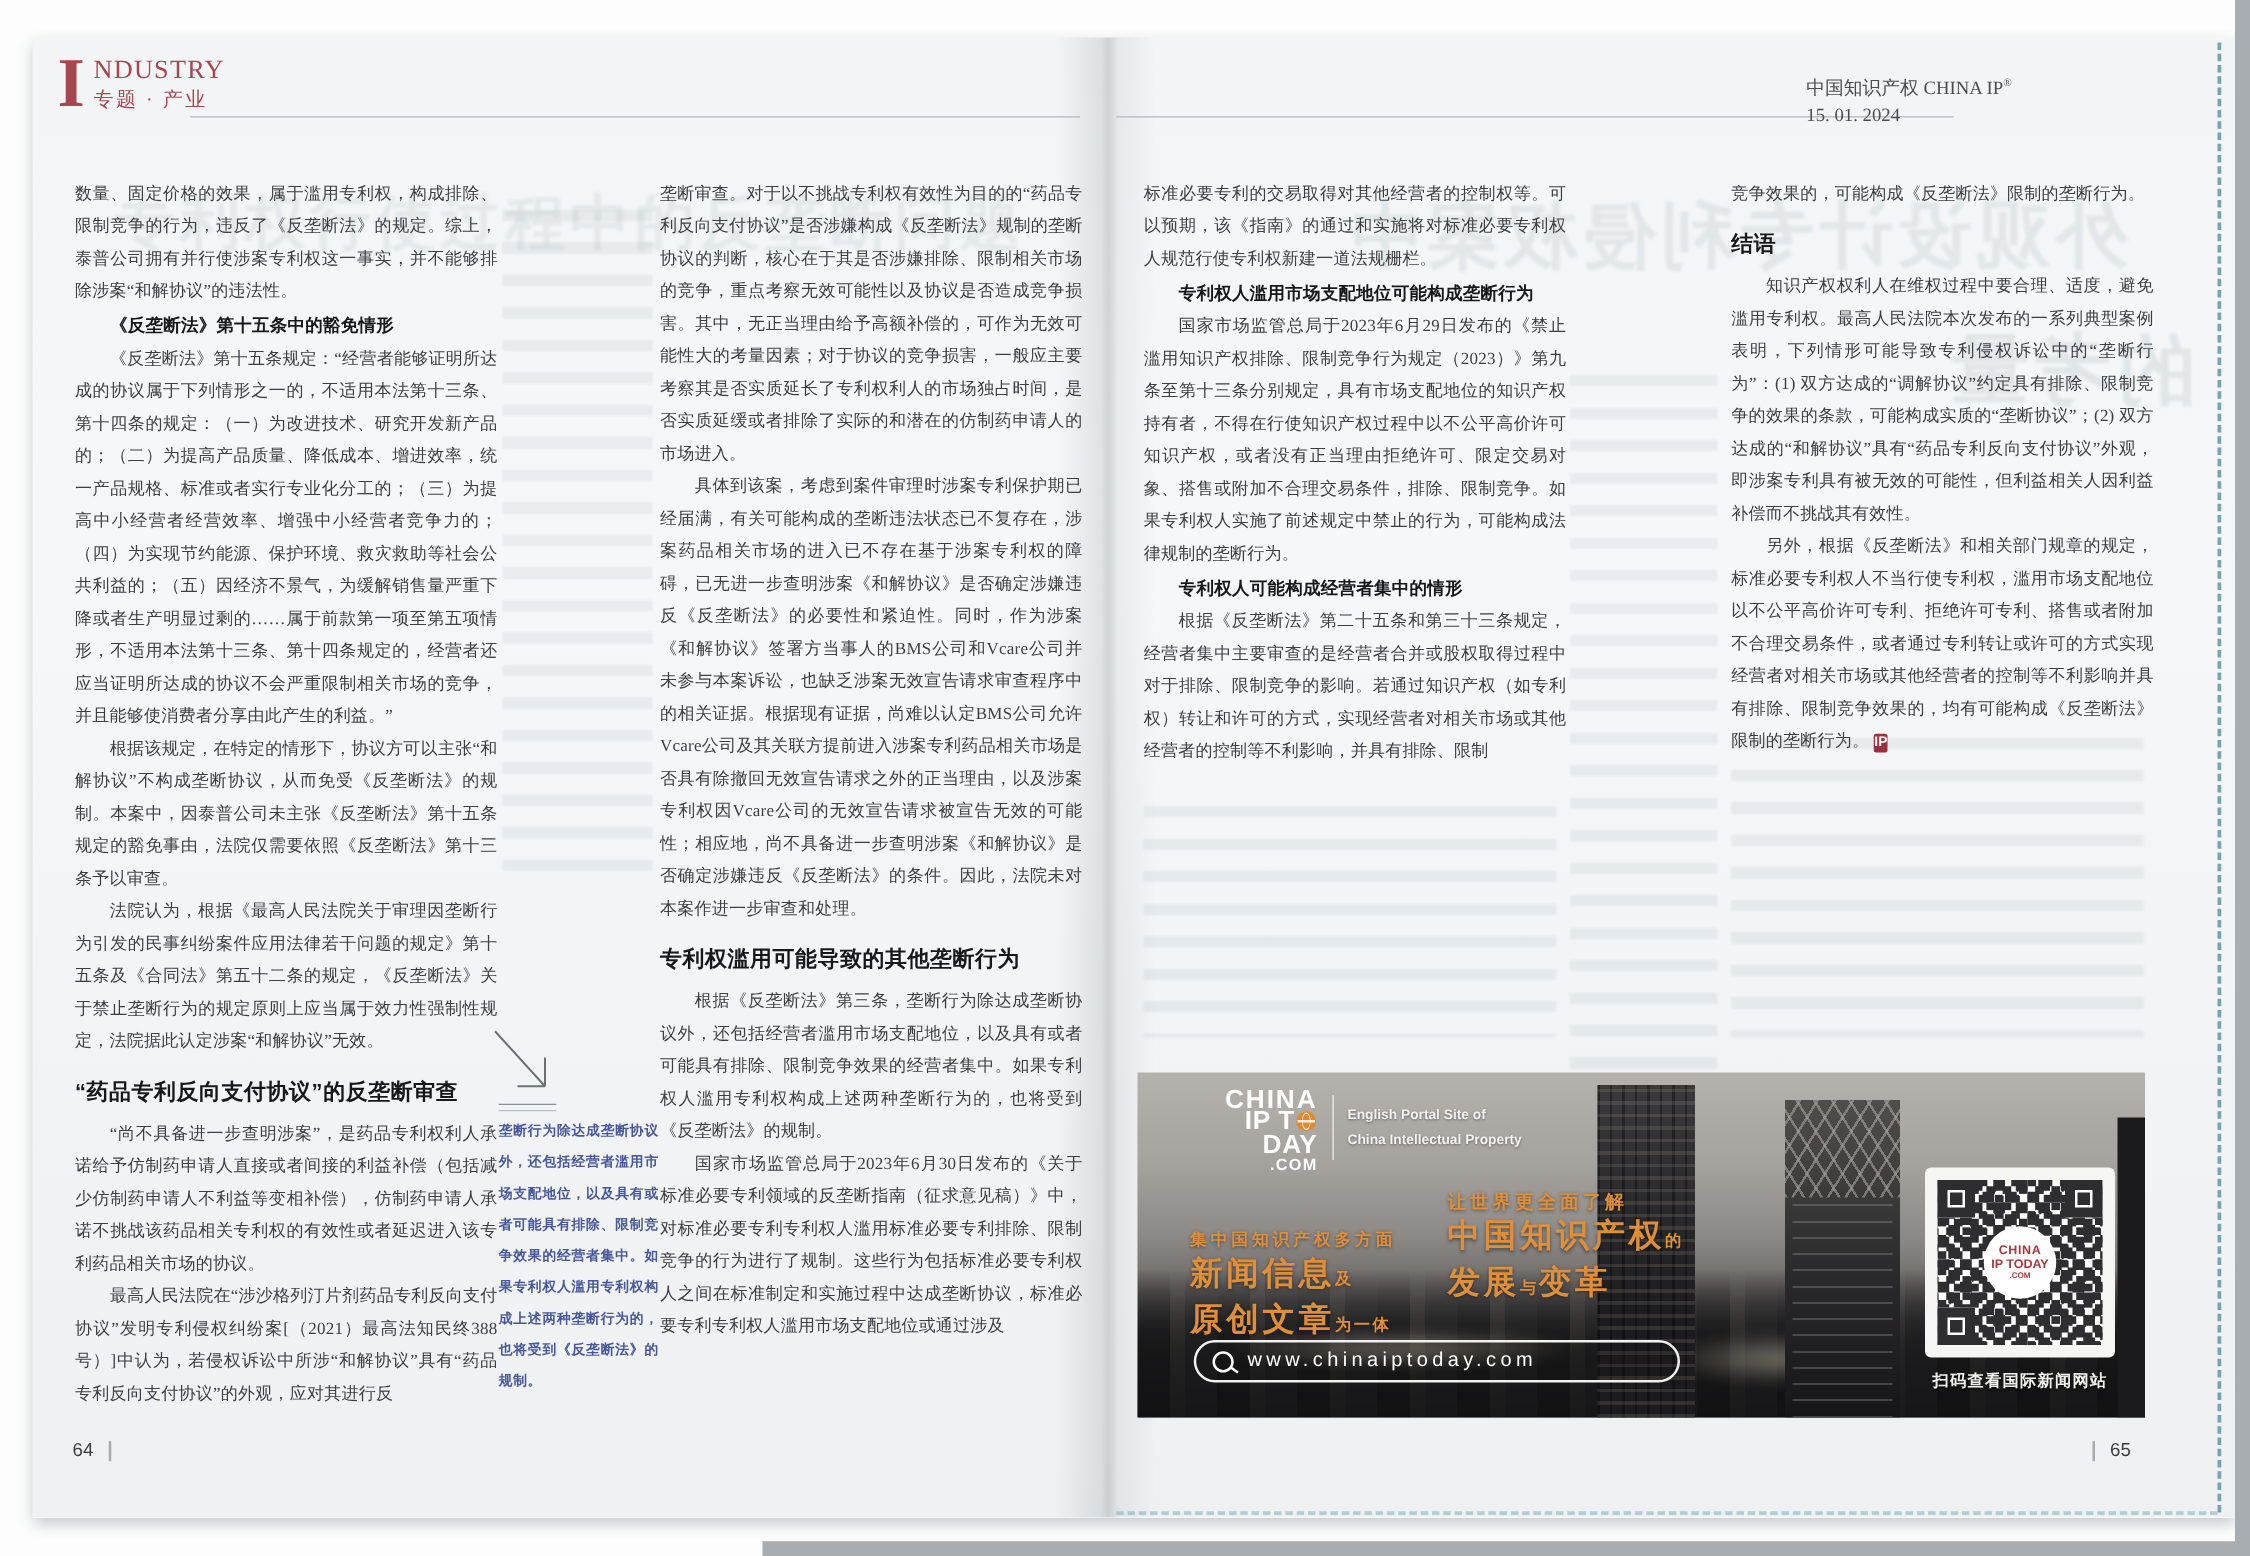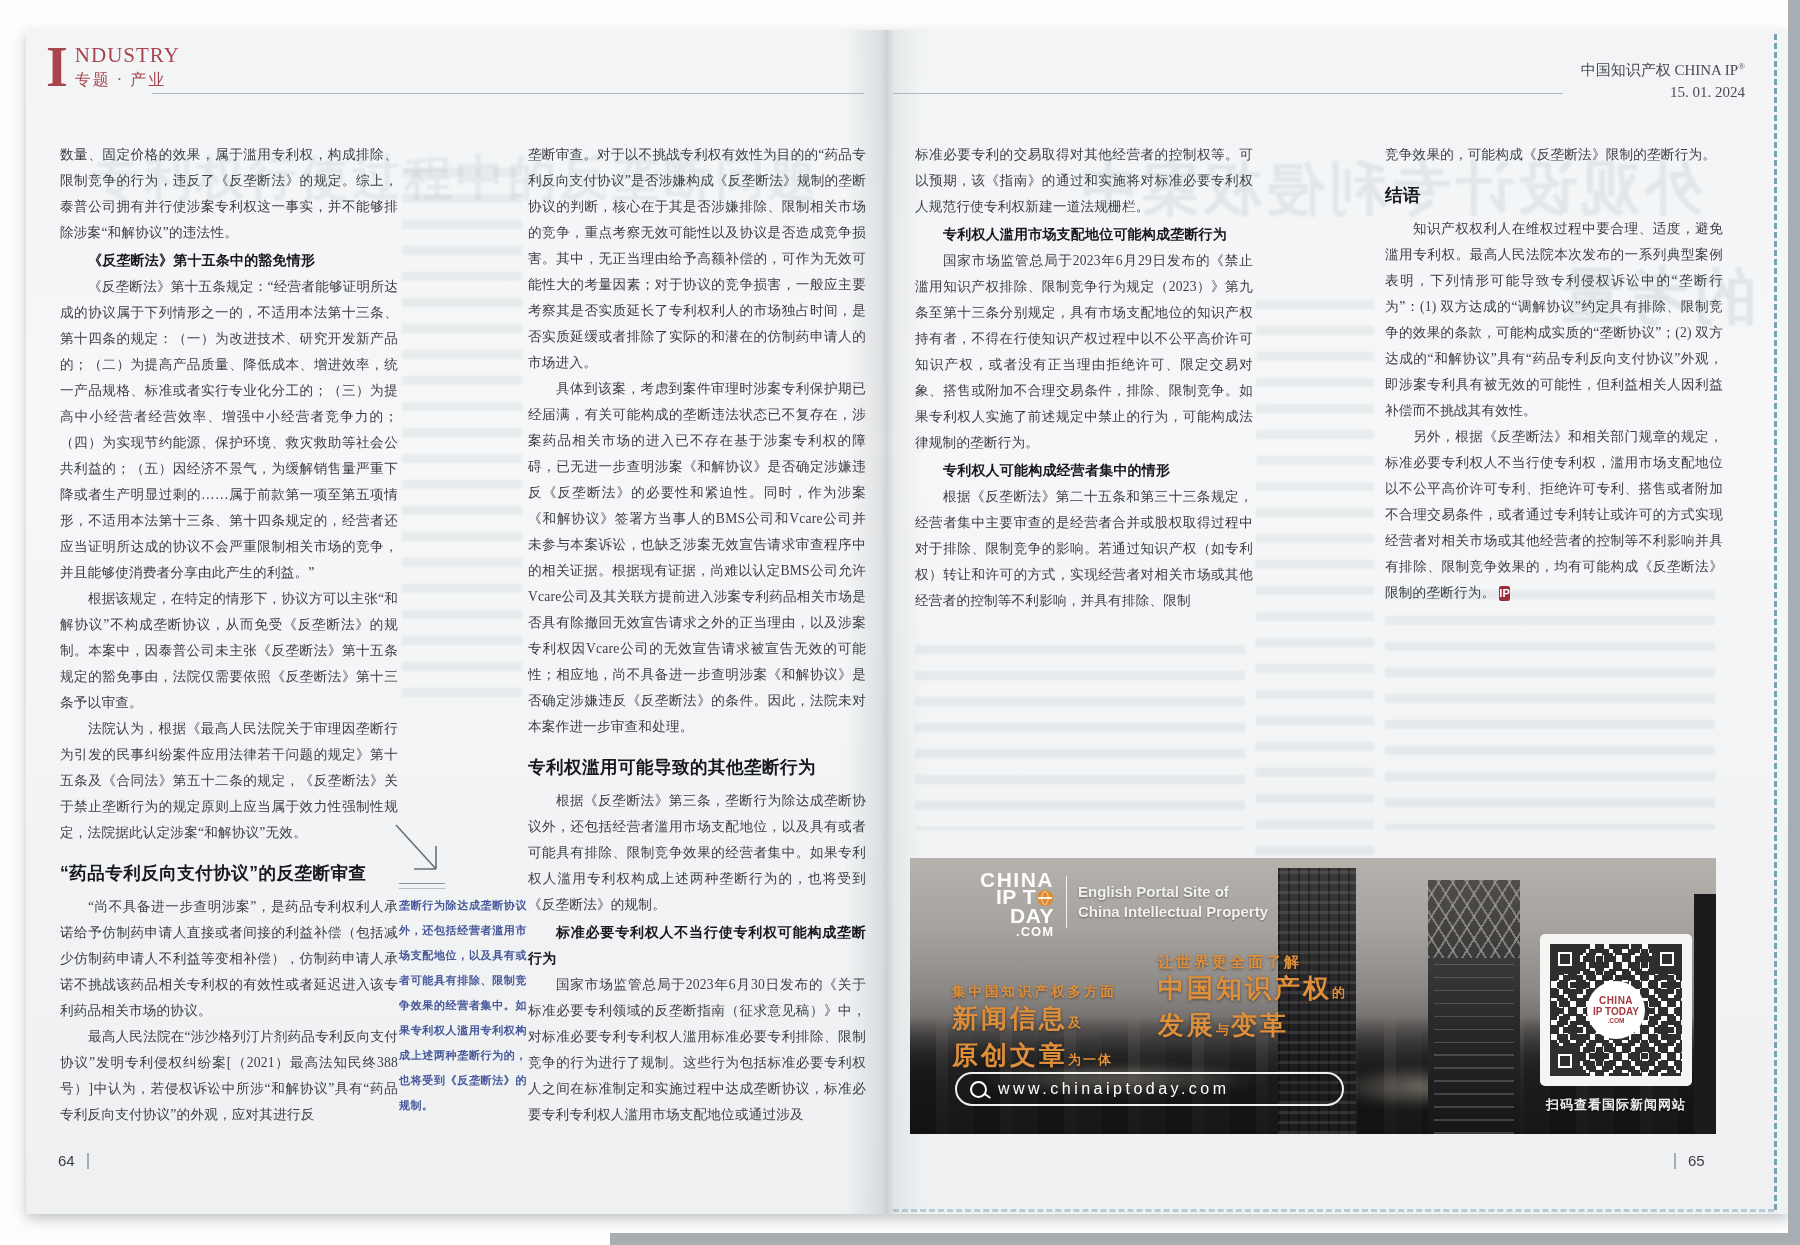--- a/index.html
+++ b/index.html
@@ -16,21 +16,21 @@
   .dash-v{position:absolute;left:1774px;top:34px;height:1176px;width:0;border-left:3px dashed #5e98a8;opacity:.85;}
   .dash-h{position:absolute;left:893px;top:1209px;width:881px;height:0;border-top:3px dashed #5e98a8;opacity:.4;}
   
   .hdr-left{position:absolute;left:46px;top:42px;display:flex;gap:7px;color:#a84650;}
   .drop-i{font-size:56px;line-height:50px;font-weight:bold;}
   .hdr-en{font-size:21px;letter-spacing:1px;line-height:24px;margin-top:1px;}
   .hdr-cn{font-size:16px;letter-spacing:2px;margin-top:3px;color:#a84650;}
   .rule{position:absolute;height:1px;background:#b2b7bb;top:93px;}
   .rule-l{left:152px;width:712px;}
   .rule-r{left:893px;width:670px;}
-  .hdr-right{position:absolute;left:1445px;top:55px;width:300px;text-align:right;color:#4a4c52;font-size:15px;line-height:22px;}
+  .hdr-right{position:absolute;left:1445px;top:55px;width:300px;color:#4a4c52;font-size:15px;line-height:22px;}
   sup{font-size:9px;}
   
   .col{position:absolute;width:338px;text-align:justify;color:#3c3e44;font-size:13.6px;line-height:26px;letter-spacing:.2px;}
   #col1{left:60px;top:142px;}
   #col2{left:528px;top:142px;}
   #col3{left:915px;top:142px;}
   #col4{left:1385px;top:142px;}
   .body-p{margin:0;text-indent:2.05em;}
   .noindent{text-indent:0;}
   .sec-head{font-family:"Liberation Sans","DejaVu Sans",sans-serif;font-weight:bold;color:#17181c;
@@ -84,21 +84,21 @@
         background:repeating-linear-gradient(0deg,rgba(150,148,145,.35) 0 1.5px,transparent 1.5px 13px);}
   .tower3{position:absolute;right:0;top:36px;width:22px;bottom:0;background:#1b1b1d;}
   .ad-logo{position:absolute;left:62px;top:14px;width:82px;color:#fdfdfd;font-weight:bold;text-align:right;line-height:15px;}
   .logo-l1{font-size:21px;letter-spacing:1.5px;}
   .logo-l2{font-size:21px;letter-spacing:.5px;line-height:19px;}
   .logo-l3{font-size:13px;letter-spacing:1px;line-height:13px;}
   .globe{display:inline-block;width:16px;height:16px;border-radius:50%;background:#e08a2e;position:relative;vertical-align:-2px;margin:0 1px;}
   .globe::before{content:'';position:absolute;inset:1px;border:1.5px solid rgba(255,255,255,.85);border-radius:50%;transform:scaleX(.5);}
   .globe::after{content:'';position:absolute;left:1px;right:1px;top:7px;height:1.5px;background:rgba(255,255,255,.85);}
   .ad-div{position:absolute;left:156px;top:18px;width:1px;height:52px;background:rgba(255,255,255,.85);}
-  .ad-tagline{position:absolute;left:168px;top:24px;color:#f2f2f2;font-size:15px;font-weight:bold;line-height:20px;
+  .ad-tagline{position:absolute;left:168px;top:24px;color:#f2f2f2;font-size:11px;font-weight:bold;line-height:20px;
         text-shadow:0 1px 2px rgba(0,0,0,.4);}
   .slog{position:absolute;color:#df8f3a;font-weight:bold;text-shadow:0 1px 3px rgba(20,20,20,.55);}
   .slog-left{left:42px;top:104px;margin-top:20px;}
   .slog-right{left:248px;top:94px;}
   .s-l1{font-size:13.5px;letter-spacing:3px;line-height:20px;}
   .s-l1b{font-size:15px;letter-spacing:3px;line-height:20px;}
   .s-big{font-size:26px;letter-spacing:3px;line-height:33px;}
   .s-small{font-size:13px;letter-spacing:2px;}
   .ad-pill{position:absolute;left:45px;top:214px;width:372px;height:30px;border:2px solid #f0f0ef;border-radius:19px;
         display:flex;align-items:center;gap:11px;padding-left:13px;color:#fff;background:rgba(20,20,22,.15);}
@@ -160,21 +160,20 @@
       <p class="body-p">法院认为，根据《最高人民法院关于审理因垄断行为引发的民事纠纷案件应用法律若干问题的规定》第十五条及《合同法》第五十二条的规定，《反垄断法》关于禁止垄断行为的规定原则上应当属于效力性强制性规定，法院据此认定涉案“和解协议”无效。</p>
       <div class="sec-head">“药品专利反向支付协议”的反垄断审查</div>
       <p class="body-p">“尚不具备进一步查明涉案”，是药品专利权利人承诺给予仿制药申请人直接或者间接的利益补偿（包括减少仿制药申请人不利益等变相补偿），仿制药申请人承诺不挑战该药品相关专利权的有效性或者延迟进入该专利药品相关市场的协议。</p>
       <p class="body-p">最高人民法院在“涉沙格列汀片剂药品专利反向支付协议”发明专利侵权纠纷案[（2021）最高法知民终388号）]中认为，若侵权诉讼中所涉“和解协议”具有“药品专利反向支付协议”的外观，应对其进行反</p>
     </div>
   <div class="col" id="col2">
       <p class="body-p noindent">垄断审查。对于以不挑战专利权有效性为目的的“药品专利反向支付协议”是否涉嫌构成《反垄断法》规制的垄断协议的判断，核心在于其是否涉嫌排除、限制相关市场的竞争，重点考察无效可能性以及协议是否造成竞争损害。其中，无正当理由给予高额补偿的，可作为无效可能性大的考量因素；对于协议的竞争损害，一般应主要考察其是否实质延长了专利权利人的市场独占时间，是否实质延缓或者排除了实际的和潜在的仿制药申请人的市场进入。</p>
       <p class="body-p">具体到该案，考虑到案件审理时涉案专利保护期已经届满，有关可能构成的垄断违法状态已不复存在，涉案药品相关市场的进入已不存在基于涉案专利权的障碍，已无进一步查明涉案《和解协议》是否确定涉嫌违反《反垄断法》的必要性和紧迫性。同时，作为涉案《和解协议》签署方当事人的BMS公司和Vcare公司并未参与本案诉讼，也缺乏涉案无效宣告请求审查程序中的相关证据。根据现有证据，尚难以认定BMS公司允许Vcare公司及其关联方提前进入涉案专利药品相关市场是否具有除撤回无效宣告请求之外的正当理由，以及涉案专利权因Vcare公司的无效宣告请求被宣告无效的可能性；相应地，尚不具备进一步查明涉案《和解协议》是否确定涉嫌违反《反垄断法》的条件。因此，法院未对本案作进一步审查和处理。</p>
       <div class="sec-head">专利权滥用可能导致的其他垄断行为</div>
       <p class="body-p">根据《反垄断法》第三条，垄断行为除达成垄断协议外，还包括经营者滥用市场支配地位，以及具有或者可能具有排除、限制竞争效果的经营者集中。如果专利权人滥用专利权构成上述两种垄断行为的，也将受到《反垄断法》的规制。</p>
-      <div class="sub-head">标准必要专利权人不当行使专利权可能构成垄断行为</div>
       <p class="body-p">国家市场监管总局于2023年6月30日发布的《关于标准必要专利领域的反垄断指南（征求意见稿）》中，对标准必要专利专利权人滥用标准必要专利排除、限制竞争的行为进行了规制。这些行为包括标准必要专利权人之间在标准制定和实施过程中达成垄断协议，标准必要专利专利权人滥用市场支配地位或通过涉及</p>
     </div>
   <div class="col" id="col3">
       <p class="body-p noindent">标准必要专利的交易取得对其他经营者的控制权等。可以预期，该《指南》的通过和实施将对标准必要专利权人规范行使专利权新建一道法规栅栏。</p>
       <div class="sub-head">专利权人滥用市场支配地位可能构成垄断行为</div>
       <p class="body-p">国家市场监管总局于2023年6月29日发布的《禁止滥用知识产权排除、限制竞争行为规定（2023）》第九条至第十三条分别规定，具有市场支配地位的知识产权持有者，不得在行使知识产权过程中以不公平高价许可知识产权，或者没有正当理由拒绝许可、限定交易对象、搭售或附加不合理交易条件，排除、限制竞争。如果专利权人实施了前述规定中禁止的行为，可能构成法律规制的垄断行为。</p>
       <div class="sub-head">专利权人可能构成经营者集中的情形</div>
       <p class="body-p">根据《反垄断法》第二十五条和第三十三条规定，经营者集中主要审查的是经营者合并或股权取得过程中对于排除、限制竞争的影响。若通过知识产权（如专利权）转让和许可的方式，实现经营者对相关市场或其他经营者的控制等不利影响，并具有排除、限制</p>
     </div>
   <div class="col" id="col4">

